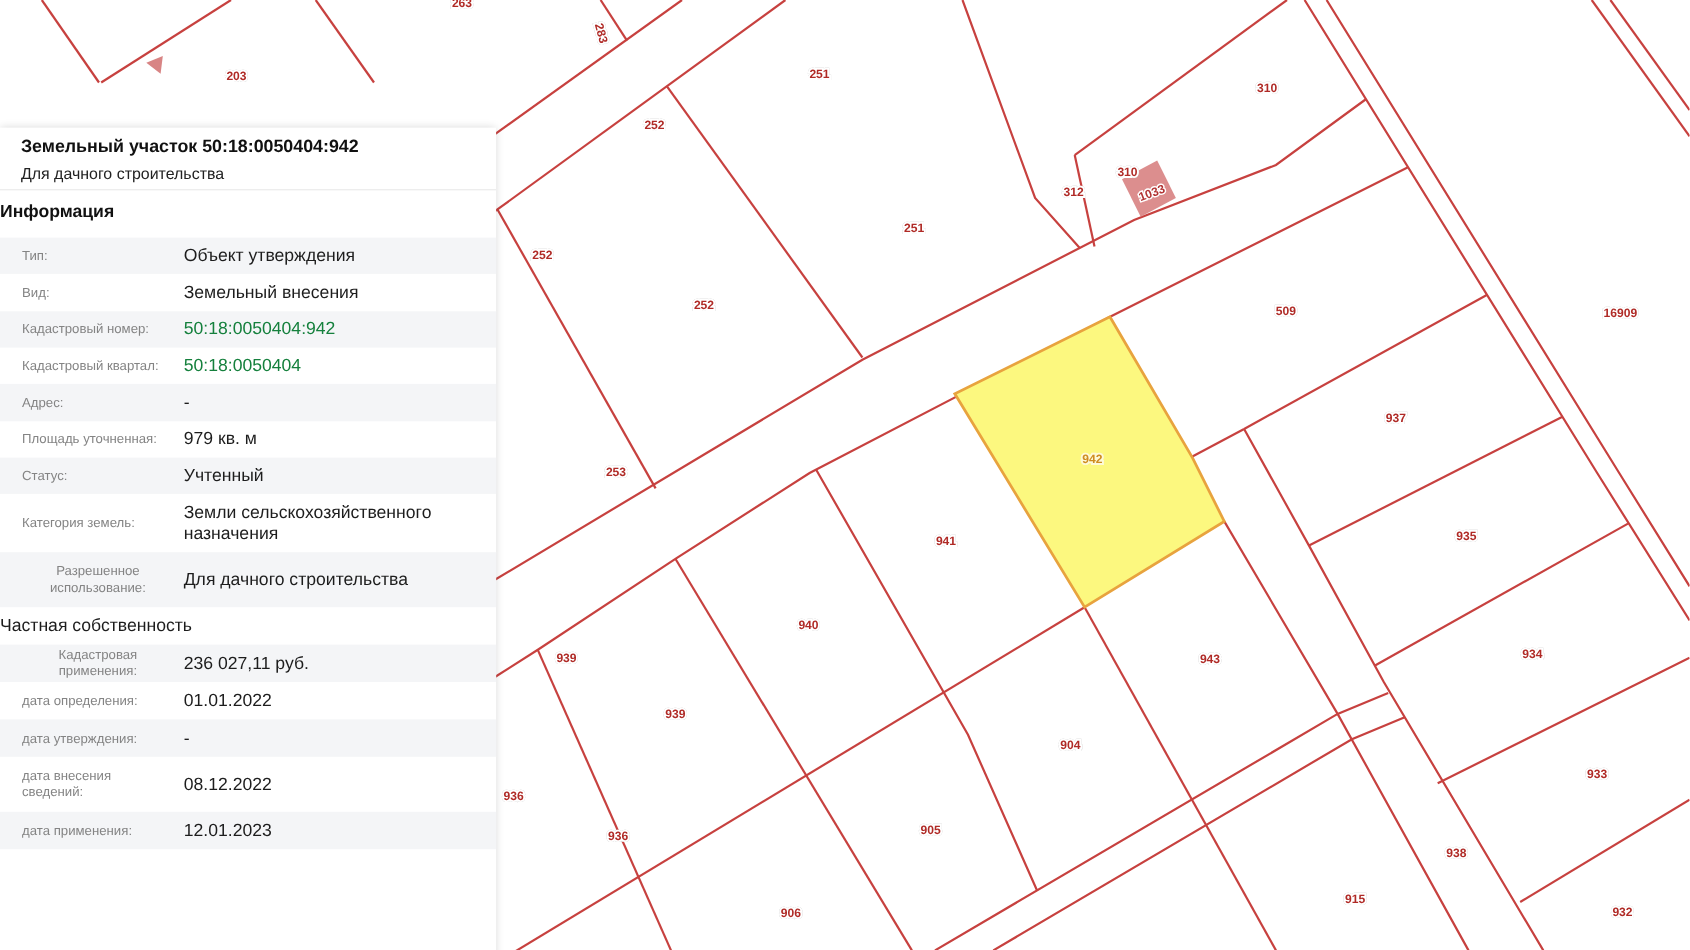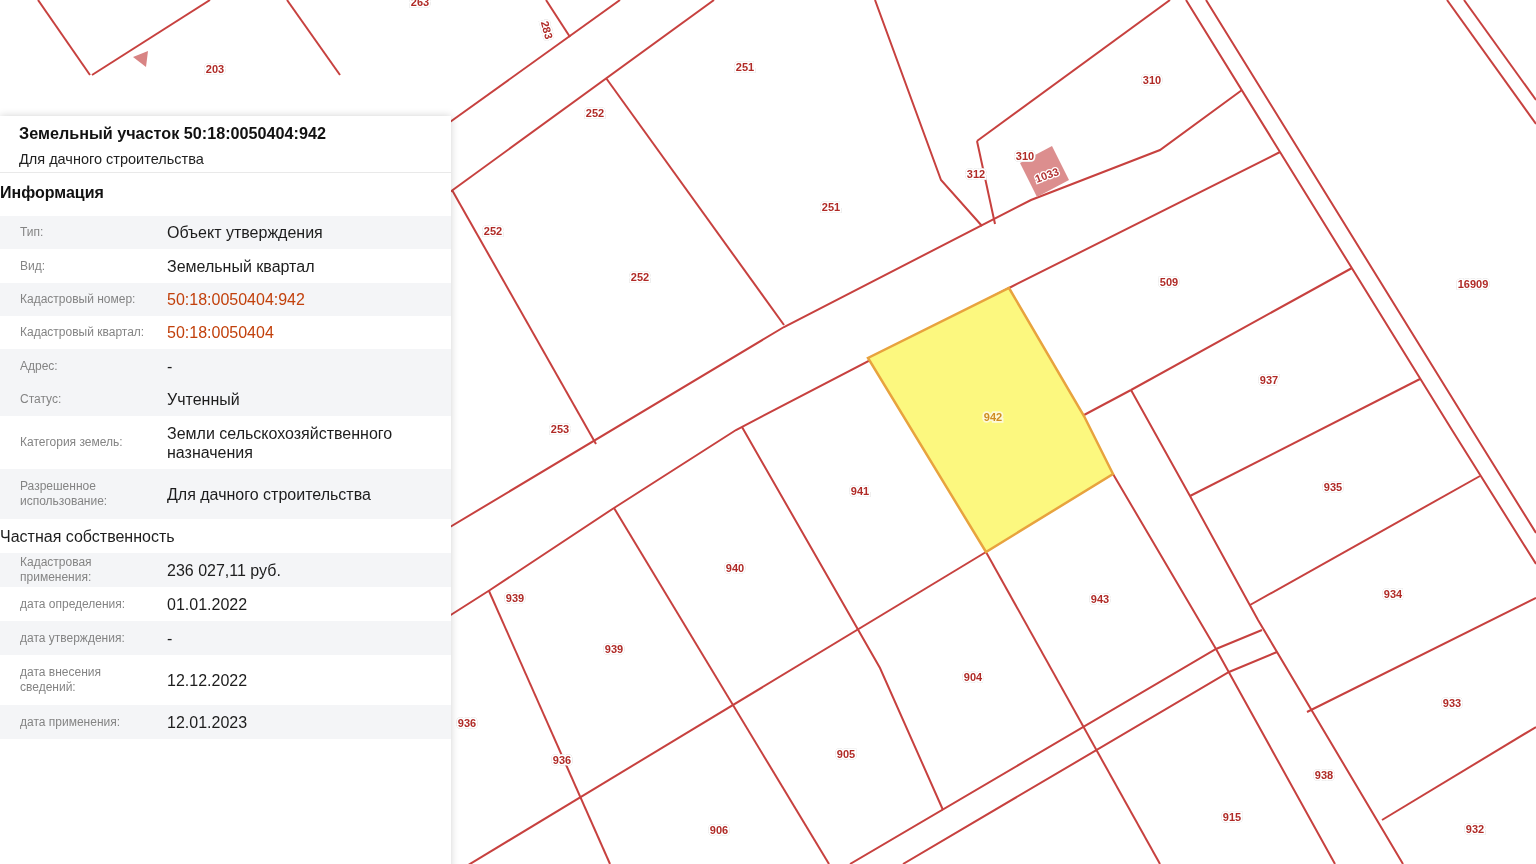--- a/index.html
+++ b/index.html
@@ -5,25 +5,25 @@
   html,body{margin:0;padding:0;}
   body{width:1536px;height:864px;overflow:hidden;background:#ffffff;
        font-family:"Liberation Sans", sans-serif;position:relative;}
   .map{position:absolute;left:0;top:0;}
   .panel{position:absolute;left:0;top:68px;width:451px;height:796px;background:#ffffff;
          box-shadow:0 0 8px rgba(0,0,0,0.18);margin-top:48px;}
   .ptitle{font-size:16.2px;font-weight:bold;color:#111;padding:8px 19px 0 19px;}
   .psub{font-size:14.5px;color:#222;padding:8px 19px 5px 19px;border-bottom:1px solid #e9e9e9;}
   .phead{font-size:16px;font-weight:bold;color:#111;text-align:left;padding:11px 0 0 0;height:43px;box-sizing:border-box;}
   .row{display:flex;width:451px;}
-  .row.g{background:#f4f5f7;}
+  .row.g{background:#f4f5f7;text-align:center;}
   .lab{width:167px;padding:0 9px 0 20px;font-size:12px;color:#848484;
        display:flex;align-items:center;line-height:15px;box-sizing:border-box;}
   .val{width:270px;font-size:16px;color:#1d1d1d;display:flex;align-items:center;line-height:19px;}
-  .val a{color:#c2410c;text-decoration:none;}
+  .val a{color:#15803d;text-decoration:none;}
 </style>
 </head>
 <body>
 
 <svg class="map" width="1536" height="864" viewBox="0 0 1536 864">
   <defs>
       <filter id="lblhalo" x="-40%" y="-40%" width="180%" height="180%">
         <feDropShadow dx="0" dy="0" stdDeviation="0.7" flood-color="#9a9a9a" flood-opacity="0.85"></feDropShadow>
       </filter>
     </defs>
@@ -177,21 +177,21 @@
 
   <div class="phead">Информация</div>
 
   <div class="row g" style="height:33px">
       <div class="lab">Тип:</div>
       <div class="val">Объект утверждения</div>
     </div>
 
   <div class="row" style="height:34px">
       <div class="lab">Вид:</div>
-      <div class="val">Земельный квартал</div>
+      <div class="val">Земельный внесения</div>
     </div>
 
   <div class="row g" style="height:33px">
       <div class="lab">Кадастровый номер:</div>
       <div class="val">
         <a href="#">50:18:0050404:942</a>
       </div>
     </div>
 
   <div class="row" style="height:33px">
@@ -199,20 +199,24 @@
       <div class="val">
         <a href="#">50:18:0050404</a>
       </div>
     </div>
 
   <div class="row g" style="height:34px">
       <div class="lab">Адрес:</div>
       <div class="val">-</div>
     </div>
 
+  <div class="row" style="height:33px">
+      <div class="lab">Площадь уточненная:</div>
+      <div class="val">979 кв. м</div>
+    </div>
 
   <div class="row g" style="height:33px">
       <div class="lab">Статус:</div>
       <div class="val">Учтенный</div>
     </div>
 
   <div class="row" style="height:53px">
       <div class="lab">Категория земель:</div>
       <div class="val">Земли сельскохозяйственного назначения</div>
     </div>
@@ -236,20 +240,20 @@
       <div class="val">01.01.2022</div>
     </div>
 
   <div class="row g" style="height:34px">
       <div class="lab">дата утверждения:</div>
       <div class="val">-</div>
     </div>
 
   <div class="row" style="height:50px">
       <div class="lab">дата внесения сведений:</div>
-      <div class="val">12.12.2022</div>
+      <div class="val">08.12.2022</div>
     </div>
 
   <div class="row g" style="height:34px">
       <div class="lab">дата применения:</div>
       <div class="val">12.01.2023</div>
     </div>
 </div>
 
 </body></html>

